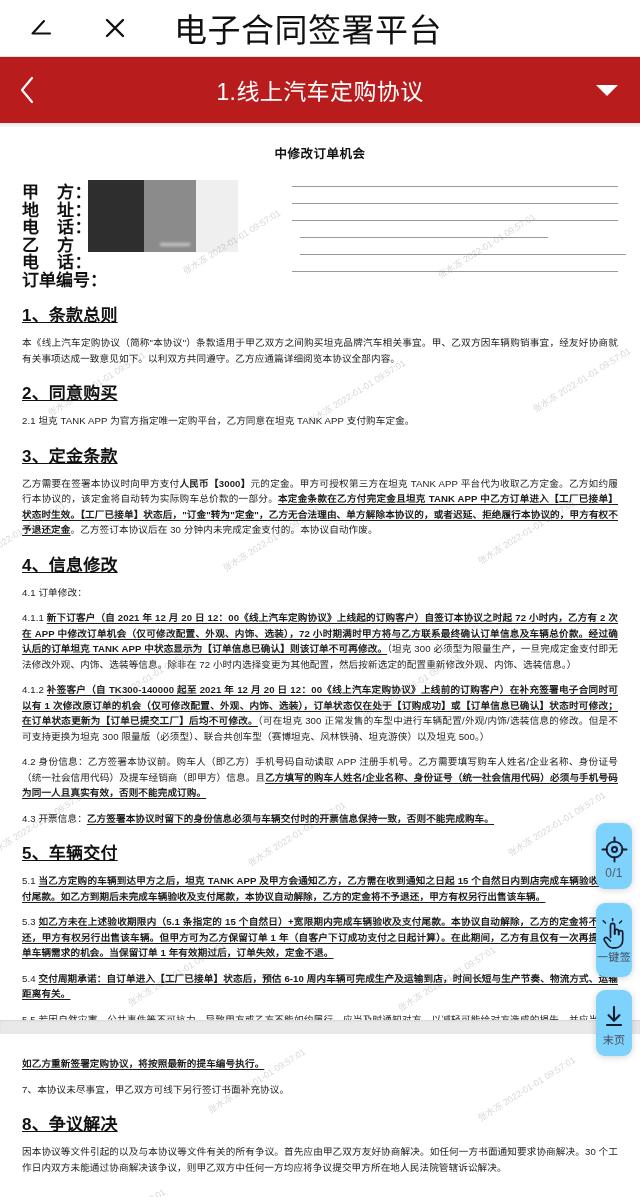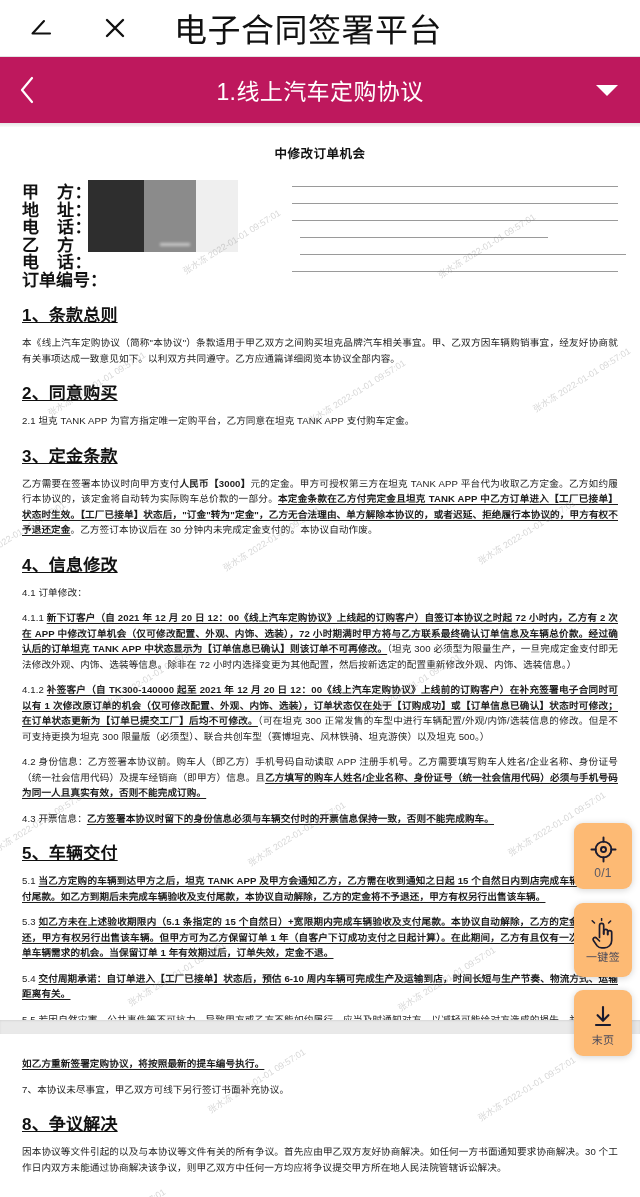--- a/index.html
+++ b/index.html
@@ -40,21 +40,21 @@
   }
   .appbar-rule {
     height: 1px;
     background: #e3e3e3;
     width: 100%;
   }
 
   
   .docbar {
     height: 66px;
-    background: #be185d;
+    background: #b91c1c;
     display: flex;
     align-items: center;
     position: relative;
     color: #ffffff;
   }
   .docbar-back {
     width: 54px; height: 100%;
     display: flex; align-items: center; justify-content: center;
     flex: 0 0 auto;
   }
@@ -203,22 +203,22 @@
     color: rgba(120,120,120,0.30);
     transform: rotate(-32deg);
     white-space: nowrap;
     font-family: "Liberation Sans", sans-serif;
   }
 
   
   .fab {
     position: absolute;
     right: 8px;
-    width: 58px;
-    background: #fdba74;
+    width: 36px;
+    background: #7dd3fc;
     border-radius: 9px;
     box-shadow: 0 1px 7px rgba(0,0,0,0.18);
     display: flex;
     flex-direction: column;
     align-items: center;
     justify-content: center;
     z-index: 20;
   }
   .fab-sign   { top: 823px; height: 66px; }
   .fab-onekey { top: 903px; height: 74px; }

